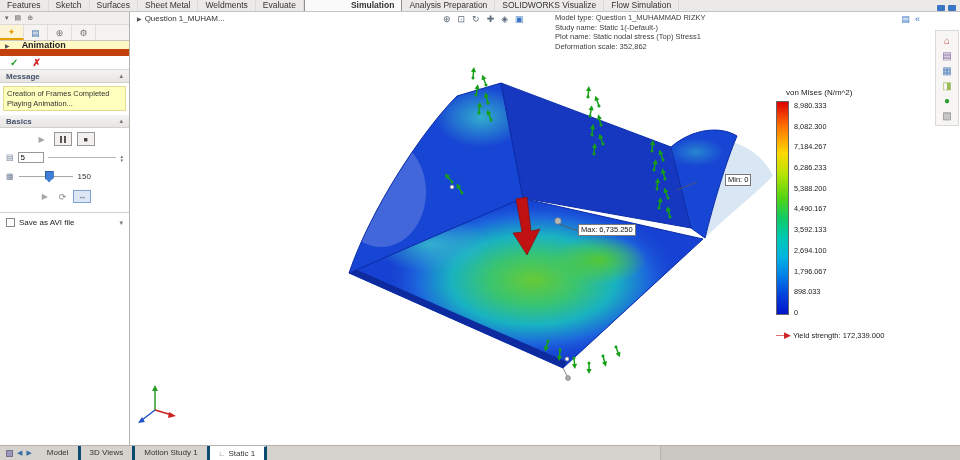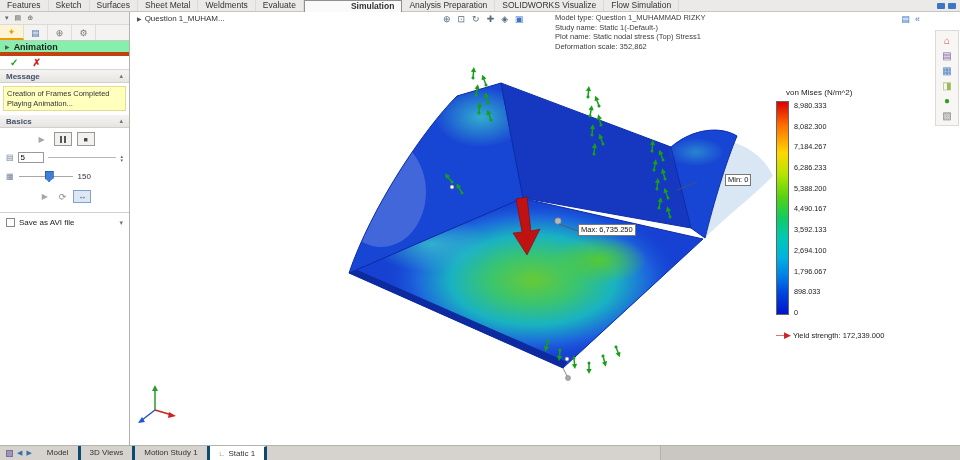--- a/index.html
+++ b/index.html
@@ -1,32 +1,32 @@
 <!DOCTYPE html>
 <html><head>
 <meta charset="utf-8">
 <style>
   *{box-sizing:border-box;margin:0;padding:0;}
   html,body{width:960px;height:460px;overflow:hidden;}
   body{font-family:"Liberation Sans",sans-serif;font-size:9px;color:#222;background:#fff;position:relative;}
 
   
-  .menubar{position:absolute;top:0;left:0;width:960px;height:12px;background:#eceae8;border-bottom:1px solid #c6c4c1;display:flex;align-items:center;}
+  .menubar{position:absolute;top:0;left:0;width:960px;height:12px;background:#eceae8;border-bottom:1px solid #c6c4c1;display:flex;align-items:flex-end;}
   .mtab{padding:0 7px;font-size:8.5px;line-height:11px;color:#333;border-right:1px solid #dcdad7;cursor:default;white-space:nowrap;}
   .mtab.active{background:#fafafa;border:1px solid #8f8f8f;border-bottom:none;font-weight:bold;padding-left:46px;}
   .mwin{margin-left:auto;display:flex;align-items:center;gap:3px;padding-right:4px;}
   .mwin span{width:8px;height:6px;background:#3a76c4;border-radius:1px;display:inline-block;}
 
   
   .lpanel{position:absolute;top:12px;left:0;width:130px;bottom:15px;background:#fff;border-right:1px solid #b5b2ae;}
   .qa-row{height:13px;background:#f1efed;border-bottom:1px solid #dddbd8;display:flex;align-items:center;gap:6px;padding:0 5px;font-size:7px;color:#666;}
   .pm-tabs{height:16px;background:#f4f3f1;border-bottom:1px solid #c9c7c4;display:flex;}
   .pmtab{width:24px;display:flex;align-items:center;justify-content:center;font-size:9px;border-right:1px solid #e0dedb;color:#4a7ab5;}
   .pmtab.active{background:#fdf4d5;border-bottom:2px solid #e8a000;}
-  .anim-hdr{height:15px;display:flex;align-items:center;gap:4px;padding:0 5px;border-bottom:4px solid #c2410c;background:#86efac;}
+  .anim-hdr{height:15px;display:flex;align-items:center;gap:12px;padding:0 5px;border-bottom:7px solid #c2410c;background:#fef9c3;}
   .anim-hdr .tri{font-size:6px;color:#555;}
   .anim-hdr .ttl{font-weight:bold;font-size:9px;color:#222;}
   .confirm{height:14px;display:flex;align-items:center;gap:14px;padding:0 10px;border-bottom:1px solid #d8d6d3;}
   .ok{color:#1f9d1f;font-size:10px;font-weight:bold;}
   .cancel{color:#d42020;font-size:10px;font-weight:bold;}
   .sect{height:13px;background:linear-gradient(#f5f4f2,#e7e5e2);border-bottom:1px solid #d2d0cd;display:flex;align-items:center;padding:0 6px;font-weight:bold;font-size:8px;color:#44506b;}
   .sect .chev{margin-left:auto;font-weight:normal;color:#777;font-size:7px;}
   .msgbox{margin:3px 3px 4px 3px;background:#ffffbe;border:1px solid #e3dc8e;padding:2px 3px;font-size:7.5px;line-height:9.5px;color:#333;}
   .row{display:flex;align-items:center;}
   .transport{justify-content:center;gap:5px;padding:4px 0 3px 0;}

